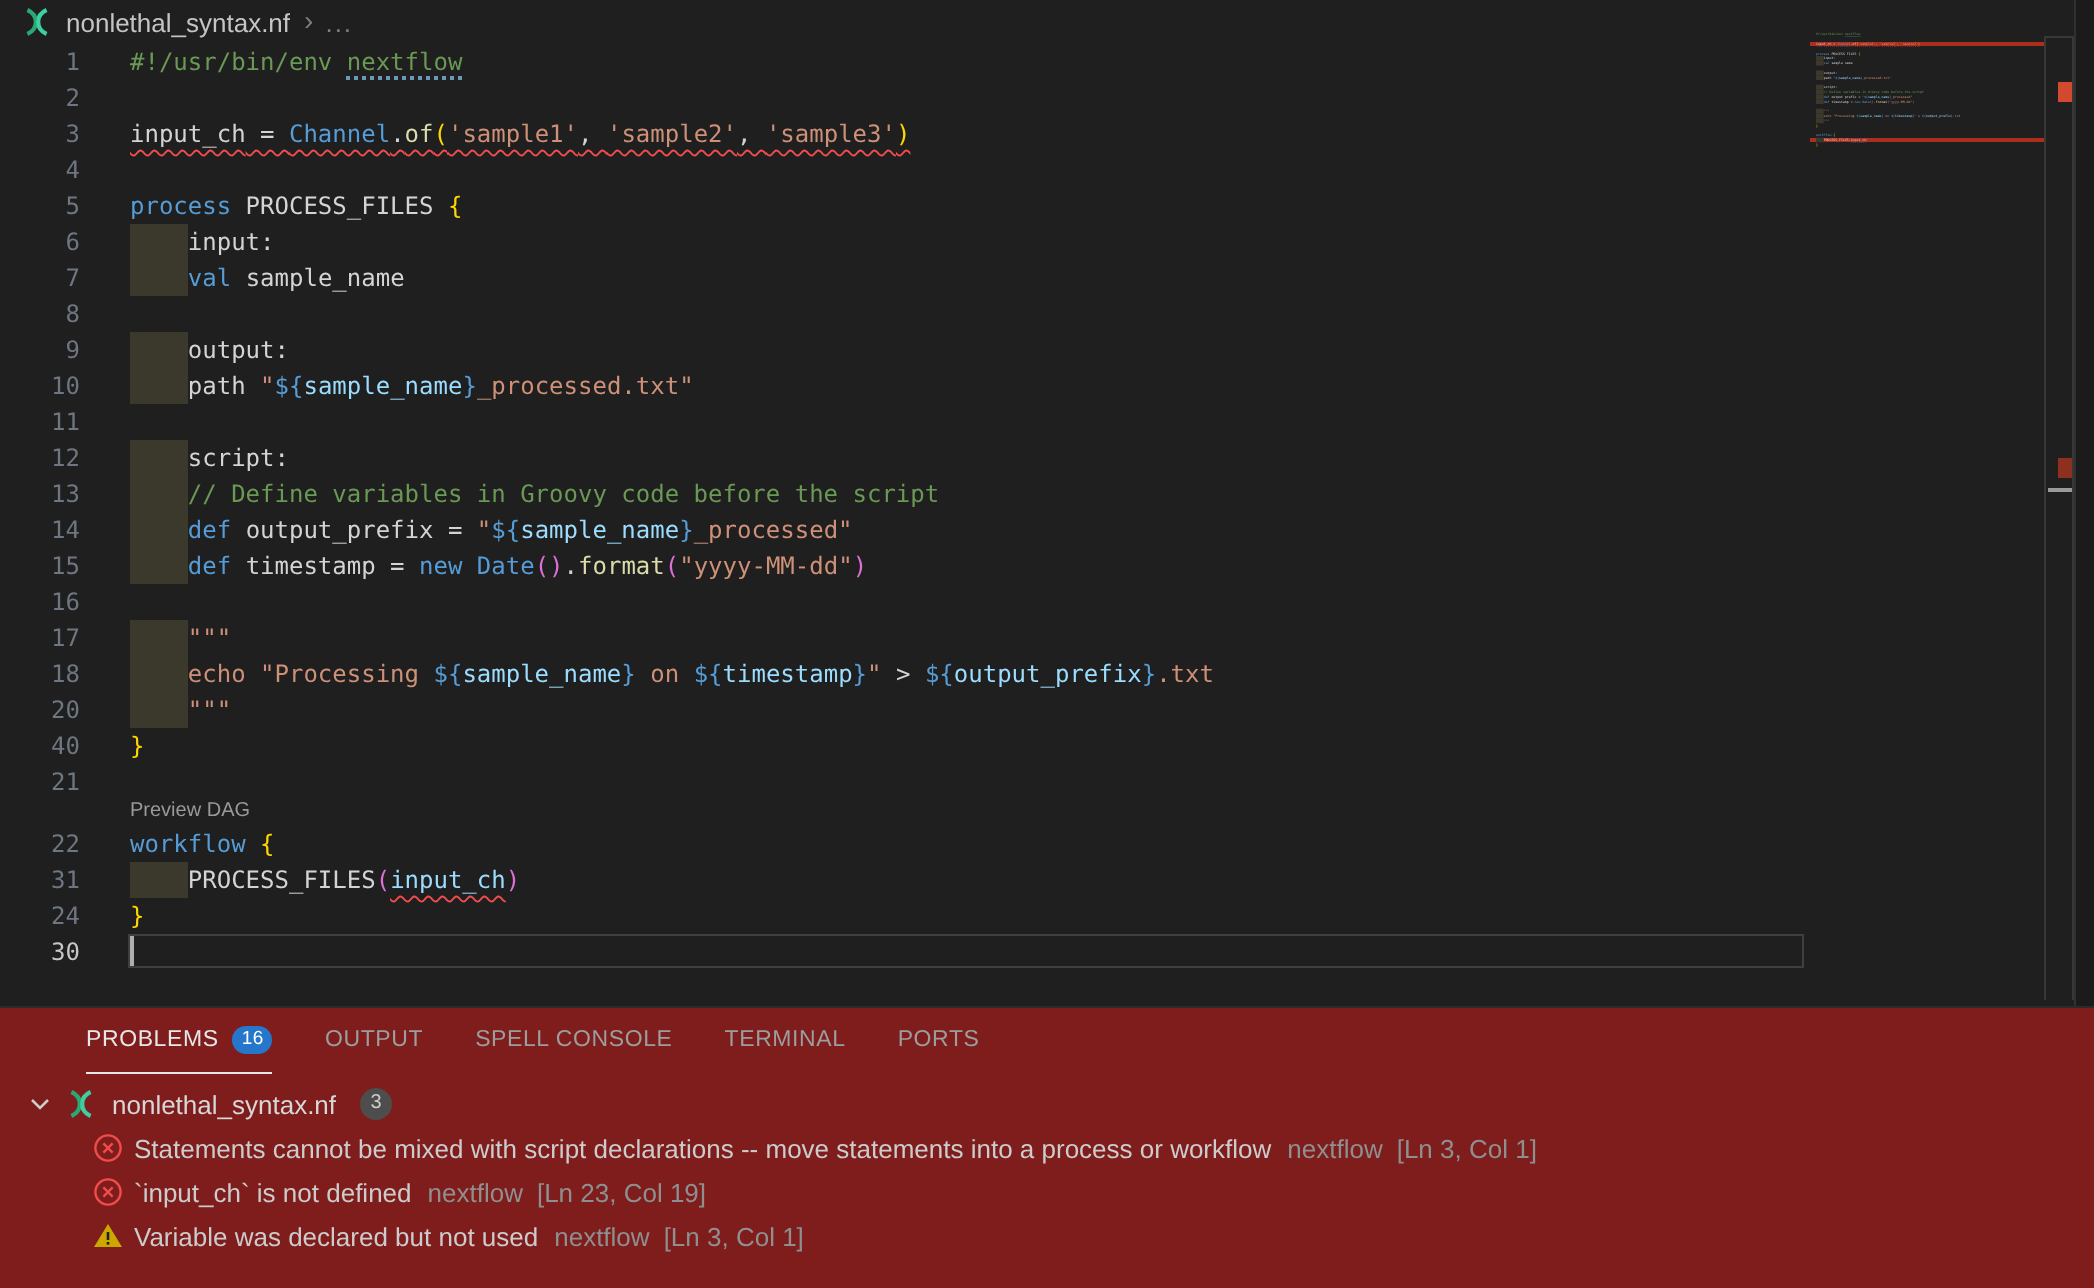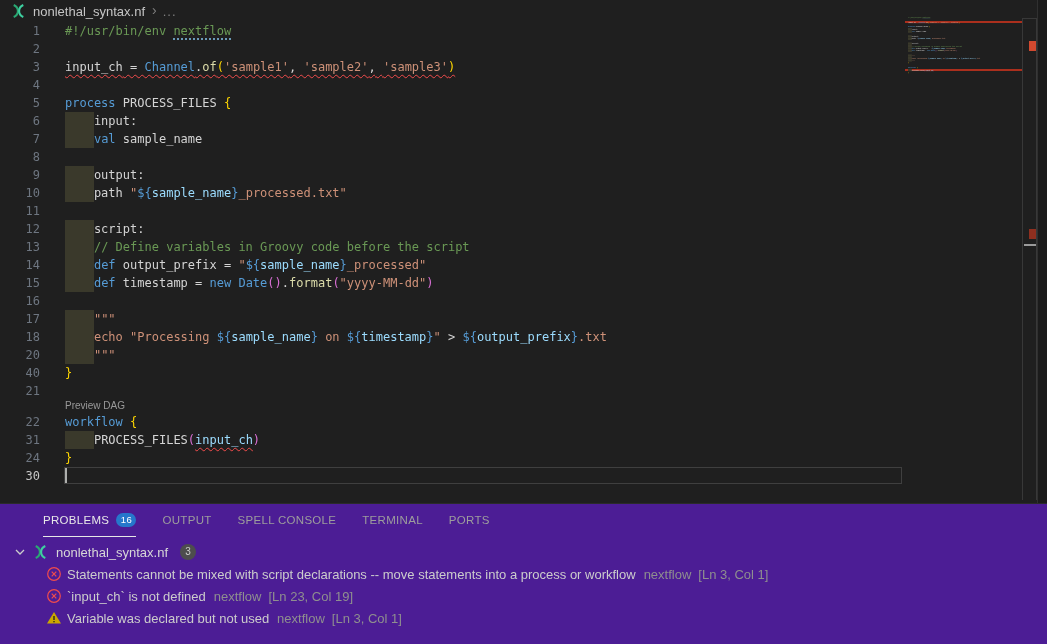--- a/index.html
+++ b/index.html
@@ -46,21 +46,21 @@
   
   .overview { position:absolute; left:1022px; top:18px; width:15px; height:482px;
               border:1px solid #383838; border-bottom:none; }
   .ov-mark { position:absolute; left:6px; width:7px; }
   .ov-cursor { position:absolute; left:1px; width:12px; }
   .edge-line { position:absolute; left:1037px; top:0; width:1px; height:503px; background:#303030; }
   .right-strip { position:absolute; left:1038px; top:0; width:9px; height:503px; background:#1b1b1b; }
 
   
   .panel { position:absolute; left:0; top:503px; width:1047px; height:141px;
-           border-top:1px solid #2b2b2b; background:#4c1d95; }
+           border-top:1px solid #2b2b2b; background:#7f1d1d; }
   .ptabs { display:flex; align-items:center; height:33px; padding-left:43px; }
   .ptab { display:flex; align-items:center; gap:7px; margin-right:26px; height:33px;
           font-size:11.5px; letter-spacing:0.3px; color:#9d9d9d; cursor:pointer;
           border-bottom:1px solid transparent; }
   .ptab.active { color:#e7e7e7; border-bottom:1px solid #e7e7e7; }
   .pbadge { background:#2677cb; color:#ffffff; font-size:9.5px; line-height:14px;
             min-width:15px; text-align:center; border-radius:9px; padding:0 4.5px; }
   .tree { padding-top:4px; }
   .frow { display:flex; align-items:center; height:22px; padding-left:12px; font-size:13px; color:#d7d7d7; }
   .frow .chev { width:16px; height:16px; margin-right:4px; }

